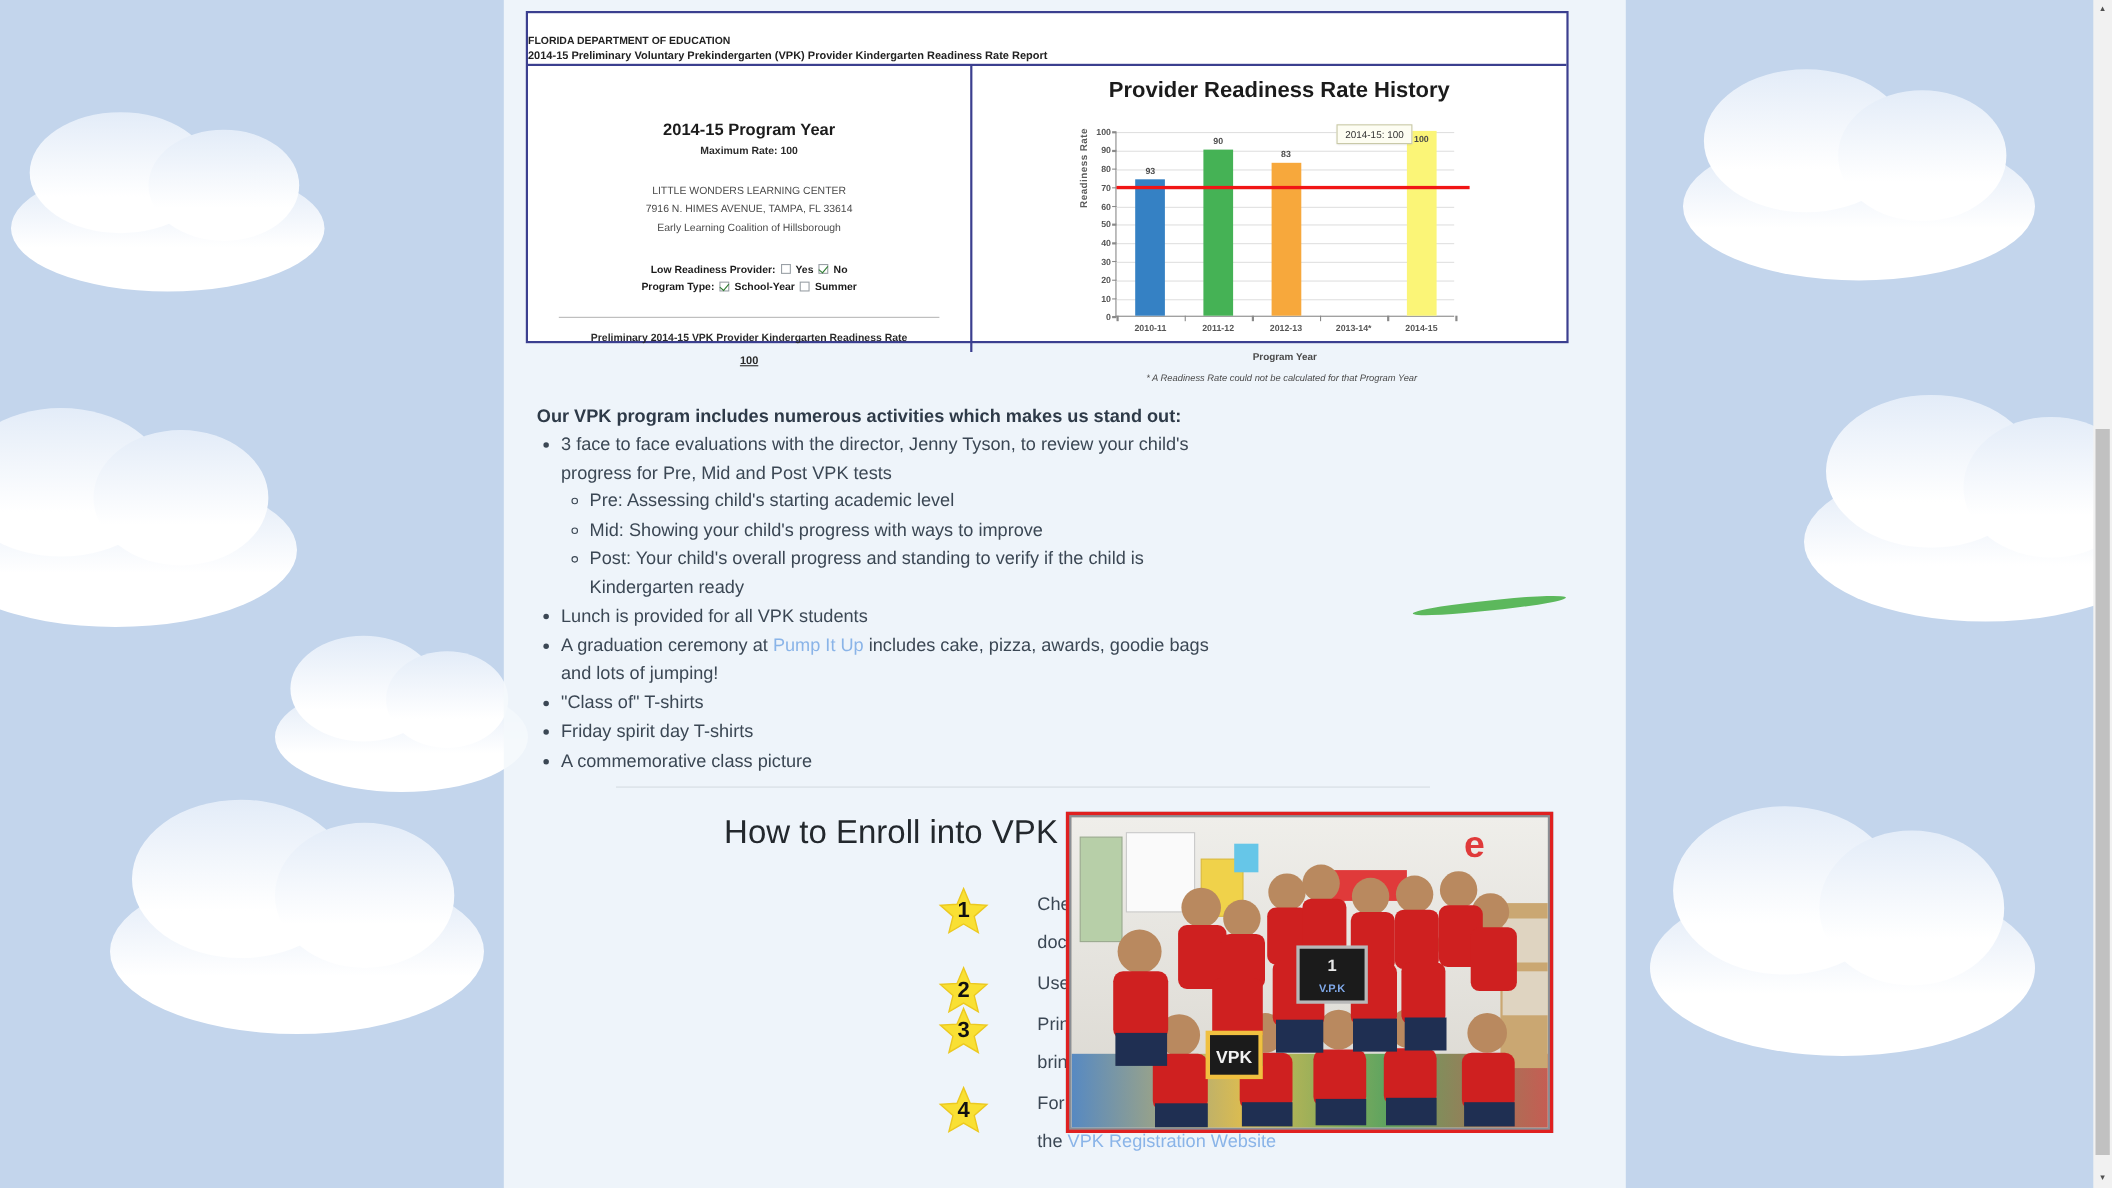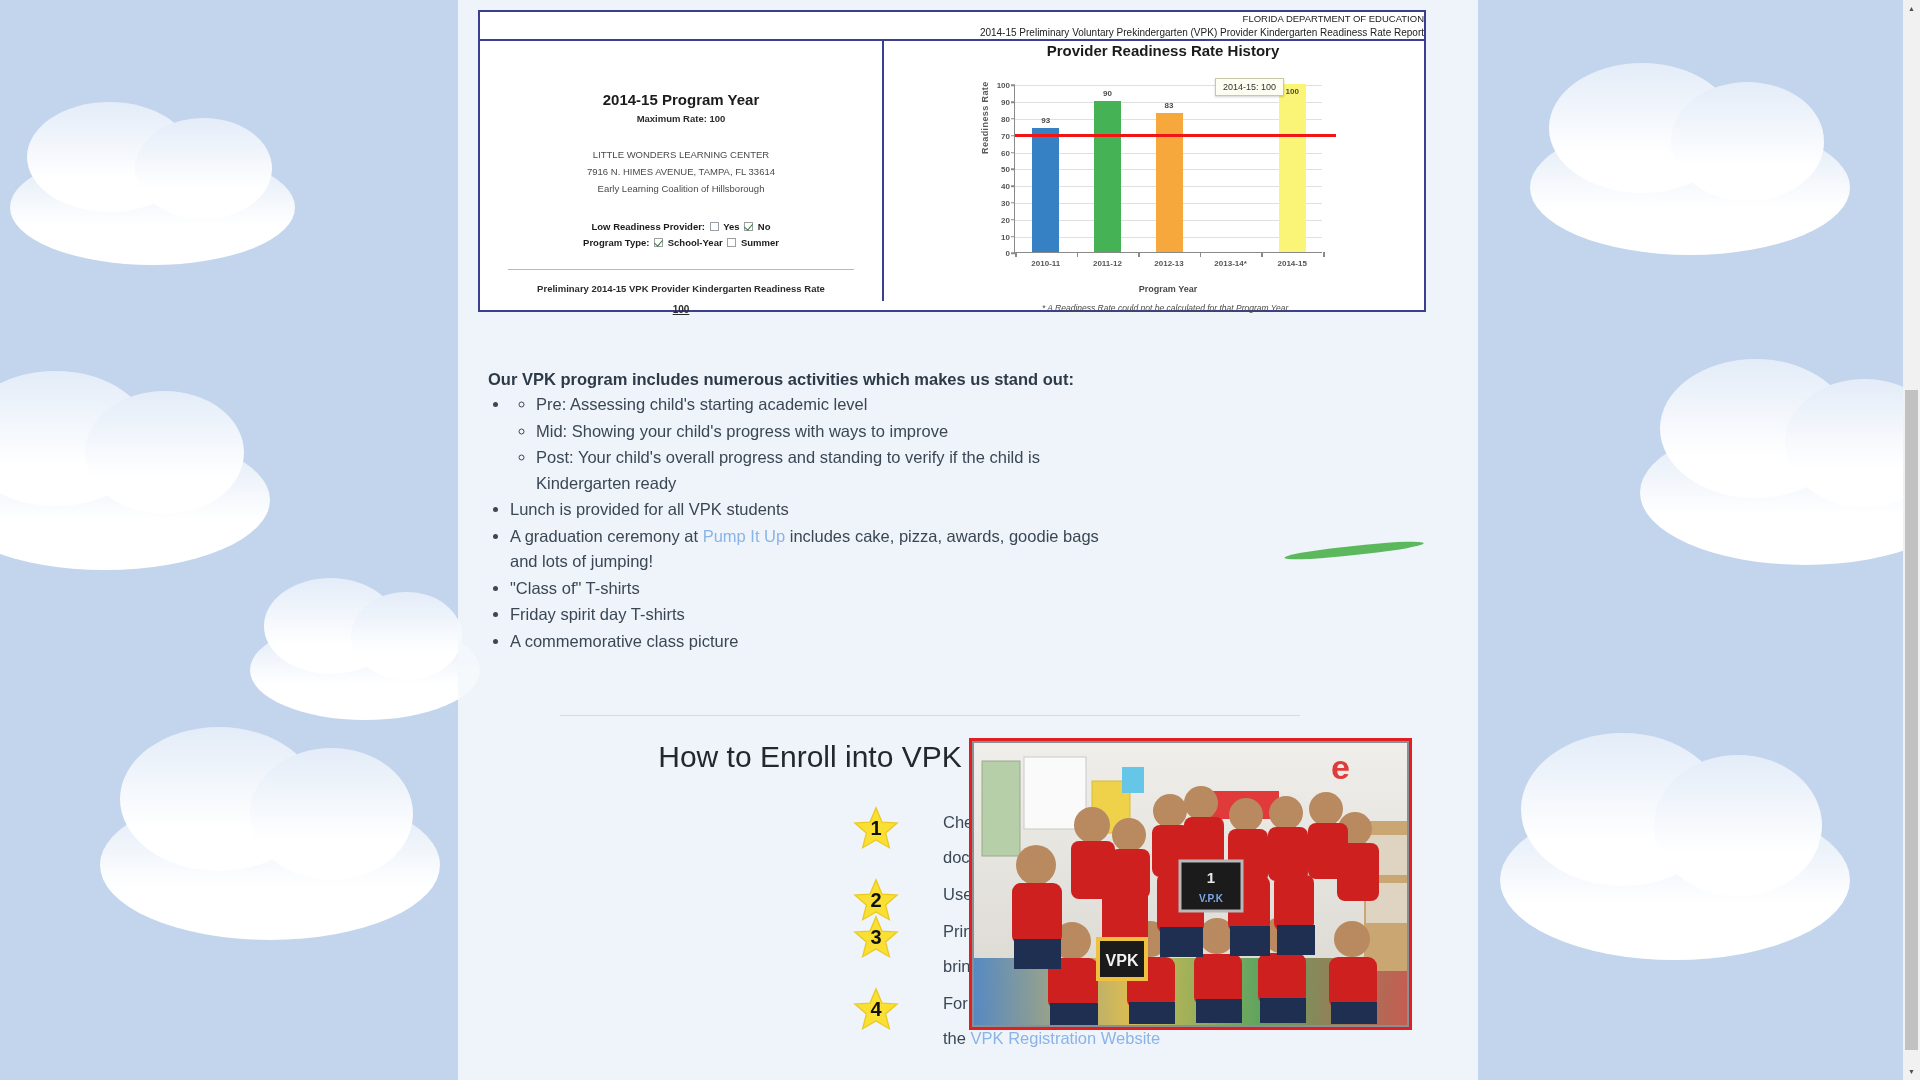--- a/index.html
+++ b/index.html
@@ -39,22 +39,22 @@
   #page-inner { position: relative; width: 1020px; }
 
   
   #report-card {
     position:absolute; left:20px; top:10px;
     width: 948px; height: 302px;
     background:#ffffff;
     border: 2px solid #3b3f8f;
   }
   .rc-head {
-    text-align:right; padding-top:1px;
-    font-size:9.5px; font-weight:normal; color:#222; line-height:1.35;
+    text-align:left; padding-top:20px;
+    font-size:9.5px; font-weight:bold; color:#222; line-height:1.35;
   }
   .rc-head .l2 { font-size:10px; }
   .rc-body { display:flex; border-top:2px solid #3b3f8f; height:262px; }
   .rc-left { width:404px; border-right:2px solid #3b3f8f; position:relative; }
   .rc-right { flex:1; position:relative; }
 
   .rc-title { text-align:center; font-size:15px; font-weight:bold; color:#1b1b1b; margin-top:50px; }
   .rc-sub { text-align:center; font-size:9.5px; font-weight:bold; color:#2b2b2b; margin-top:5px; }
   .rc-addr { text-align:center; font-size:9.5px; color:#4a4a4a; margin-top:23px; line-height:1.75; }
   .rc-checks { text-align:center; font-size:9.5px; font-weight:bold; color:#1b1b1b; margin-top:22px; line-height:1.7; }
@@ -65,21 +65,21 @@
   .cb.on::after {
     content:""; position:absolute; left:1px; top:-1px; width:4px; height:7px;
     border:solid #2f7d32; border-width:0 1.6px 1.6px 0; transform:rotate(40deg);
   }
   .rc-rule { width:86%; height:1px; background:#b9b9b9; margin:18px auto 0; }
   .rc-final { text-align:center; font-size:9.5px; font-weight:bold; color:#2b2b2b; margin-top:13px; }
   .rc-score { text-align:center; font-size:10px; font-weight:bold; color:#2b2b2b;
               margin-top:10px; text-decoration:underline; }
 
   
-  .chart-title { text-align:center; font-size:15px; font-weight:bold; color:#1b1b1b; padding-top:1px;margin-left:18px; }
+  .chart-title { text-align:center; font-size:20px; font-weight:bold; color:#1b1b1b; padding-top:11px;margin-left:18px; }
   .chart-wrap { position:relative; width:100%; height:225px; }
   .ylabel {
     position:absolute; left:96px; top:95px; transform:rotate(-90deg); transform-origin:0 0;
     font-size:9px; font-weight:bold; color:#5a5a5a; letter-spacing:.4px; white-space:nowrap;
   }
   .plot {
     position:absolute; left:130px; top:26px; width:308px; height:168px;
     border-left:1.5px solid #8a8a8a; border-bottom:1.5px solid #8a8a8a;
   }
   .gridline { position:absolute; left:0; right:0; height:1px; background:#e0e0e0; }
@@ -292,21 +292,21 @@
           <div class="footnote">* A Readiness Rate could not be calculated for that Program Year</div>
           <div class="tooltip">2014-15: 100</div>
         </div>
       </div>
     </div>
   </div>
 
   <div id="activities">
     <div class="act-head">Our VPK program includes numerous activities which makes us stand out:</div>
     <ul class="lvl1" id="activities-list">
-          <li><ul class="lvl2">
+          <li><span>3 face to face evaluations with the director, Jenny Tyson, to review your child's progress for Pre, Mid and Post VPK tests</span><ul class="lvl2">
               <li>Pre: Assessing child's starting academic level</li>
               <li>Mid: Showing your child's progress with ways to improve</li>
               <li>Post: Your child's overall progress and standing to verify if the child is Kindergarten ready</li>
             </ul></li>
           <li><span>Lunch is provided for all VPK students</span></li>
           <li><span>A graduation ceremony at </span><a class="lnk" href="#">Pump It Up</a><span> includes cake, pizza, awards, goodie bags and lots of jumping!</span></li>
           <li><span>"Class of" T-shirts</span></li>
           <li><span>Friday spirit day T-shirts</span></li>
           <li><span>A commemorative class picture</span></li>
         </ul>

